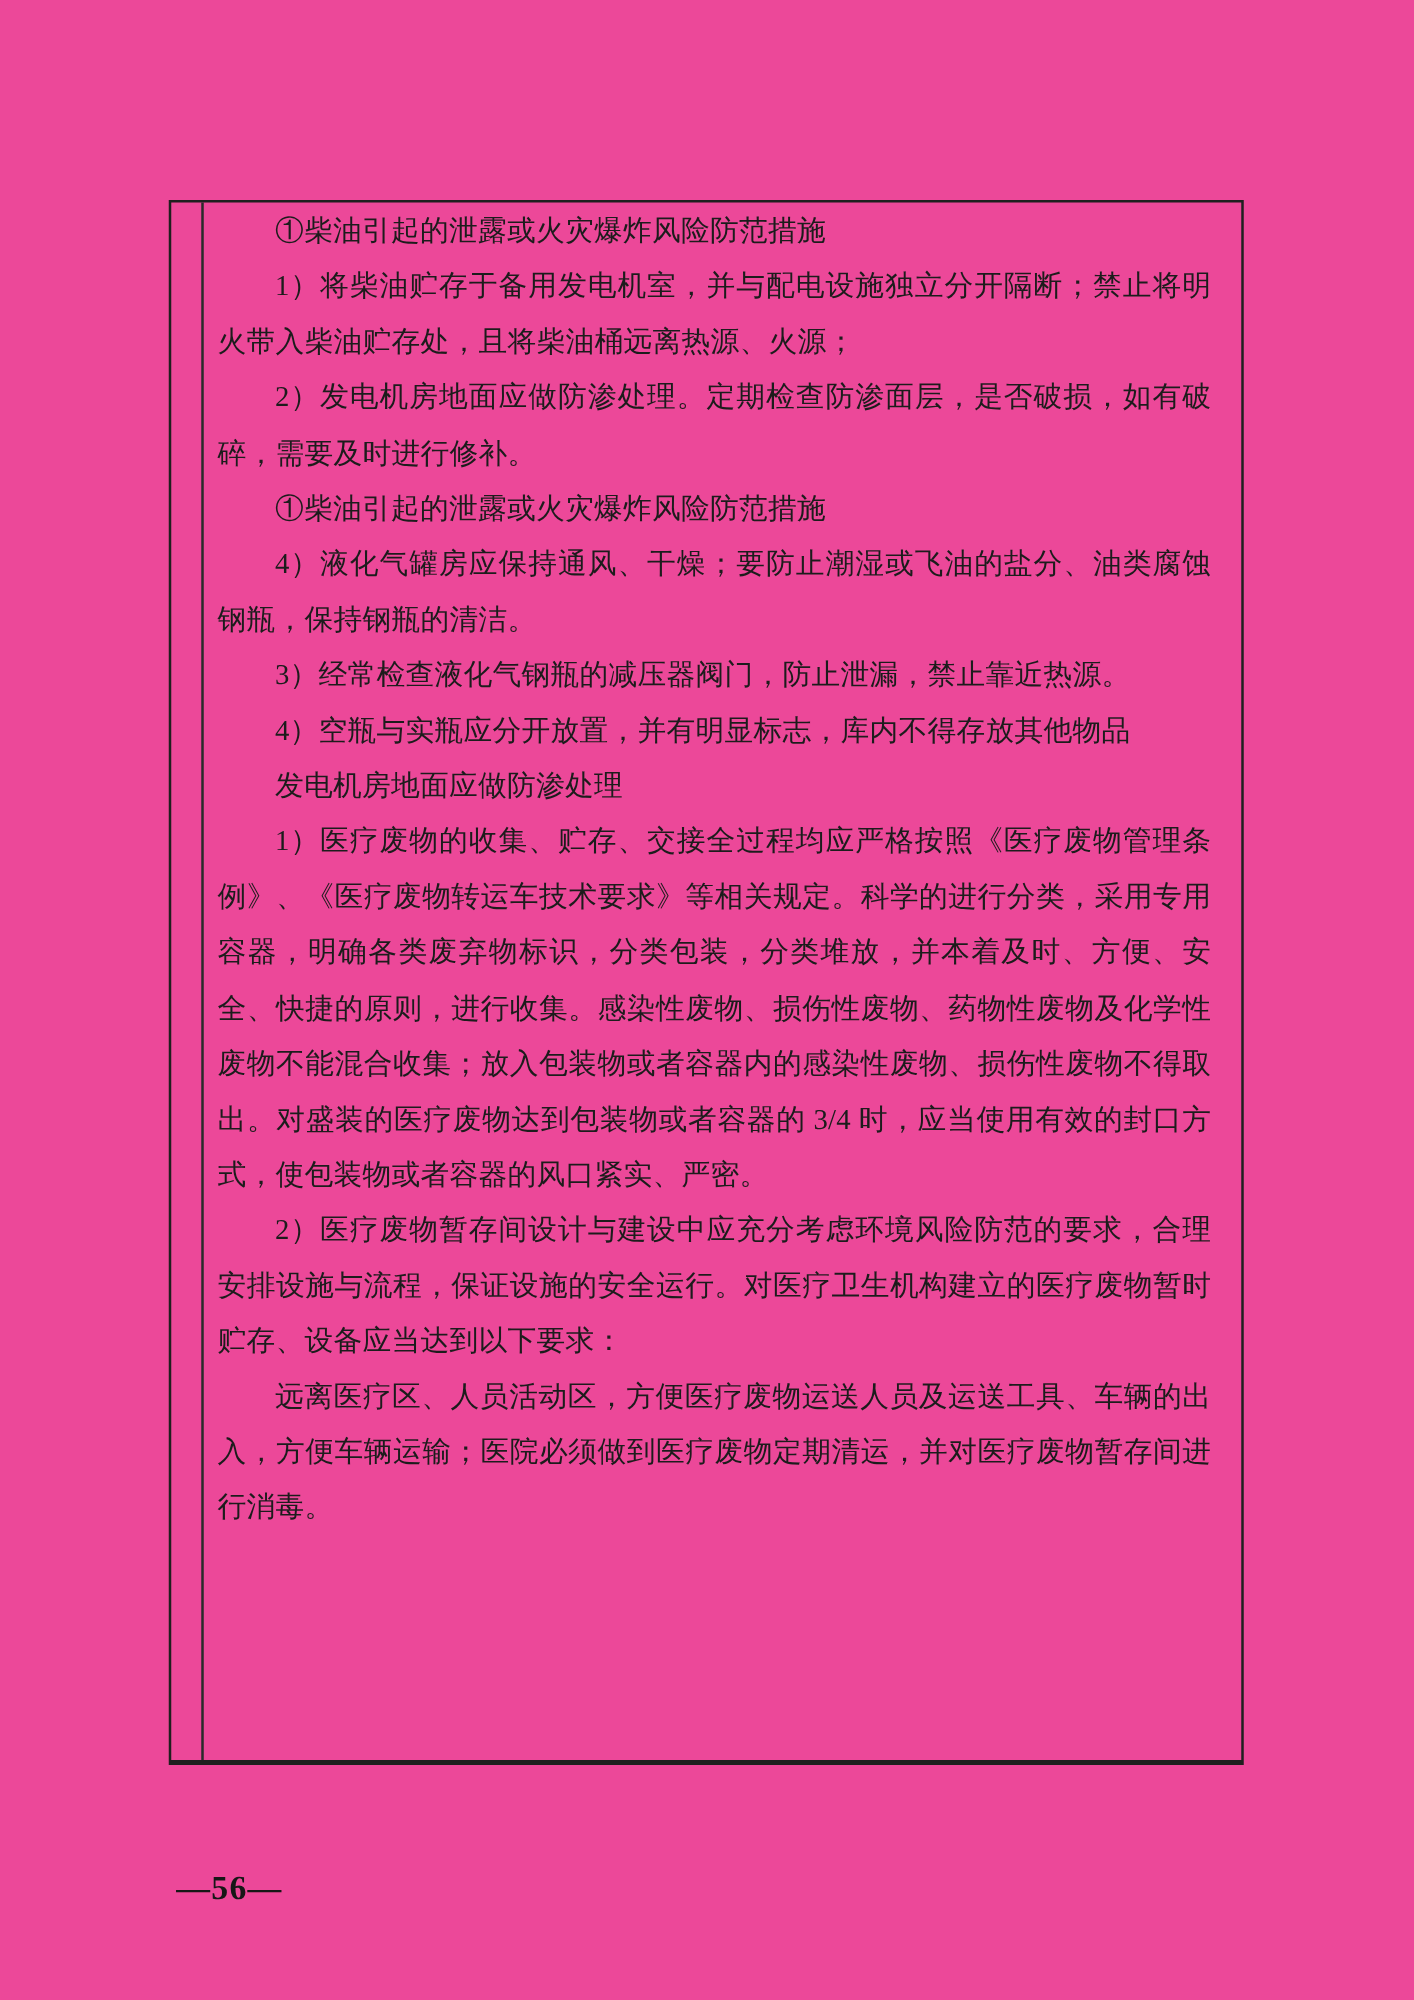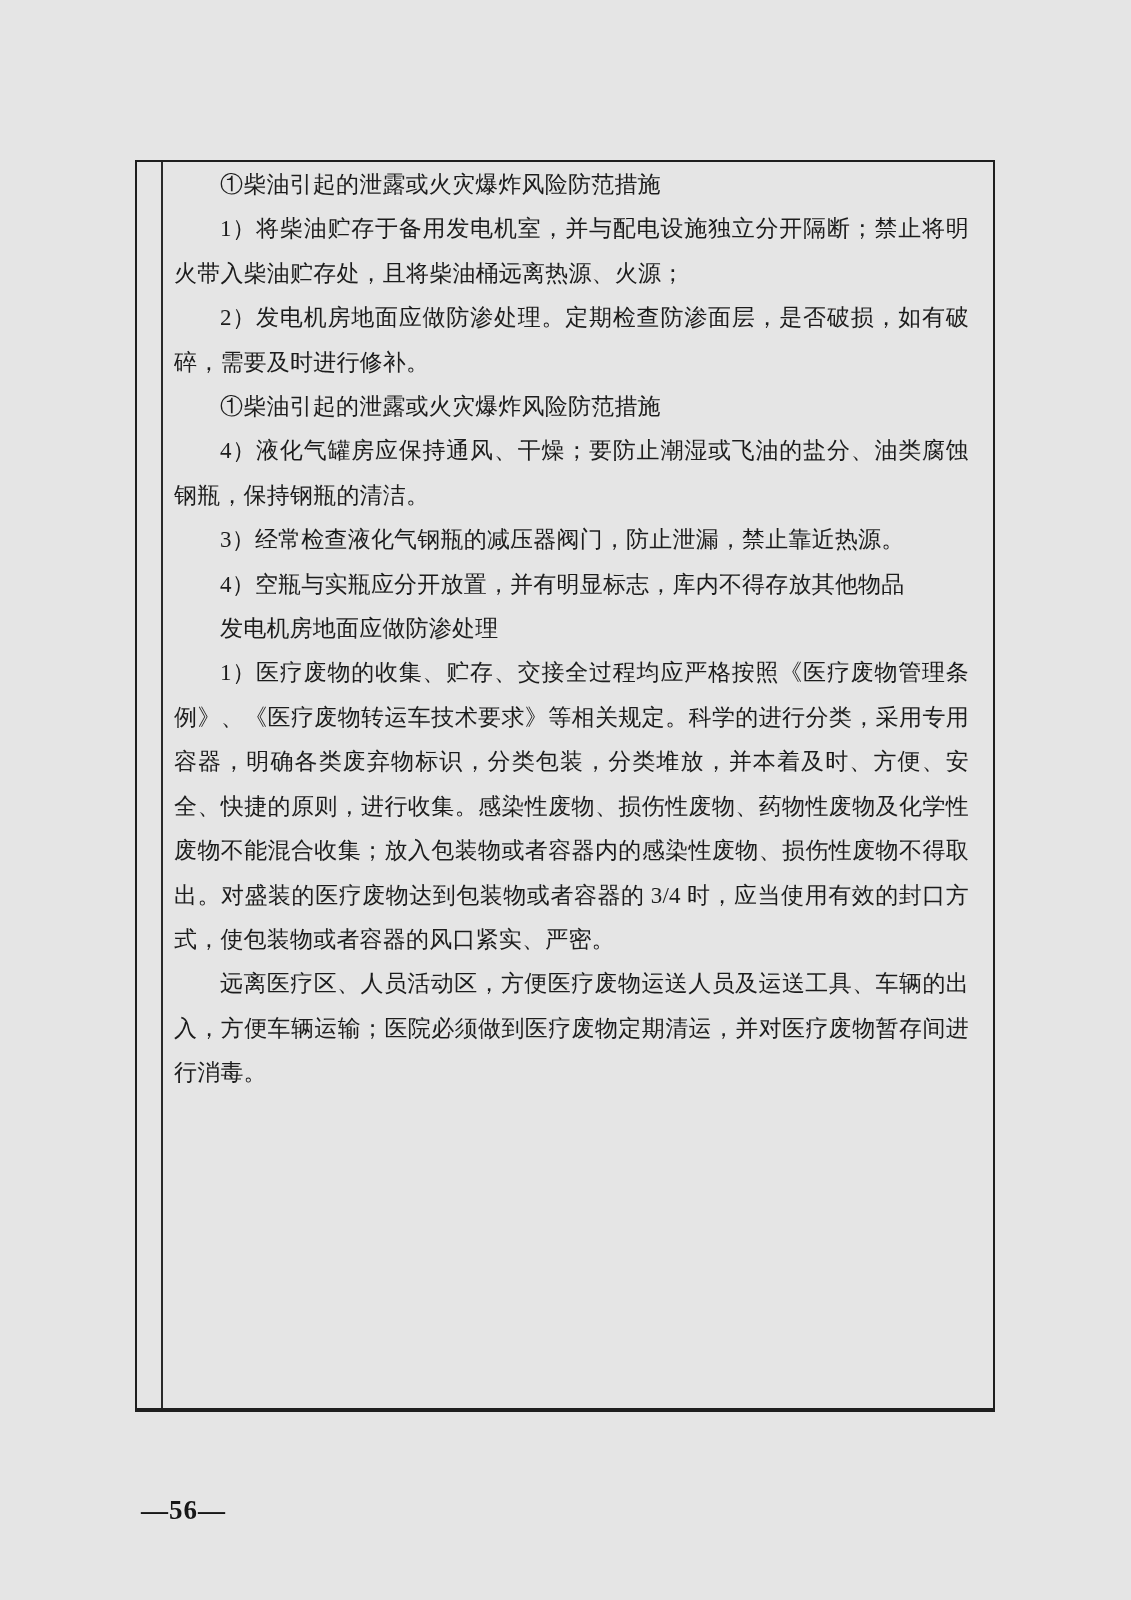--- a/index.html
+++ b/index.html
@@ -4,21 +4,21 @@
 <style>
   html, body {
     margin: 0;
     padding: 0;
     background: #ffffff;
   }
   .page {
     position: relative;
     width: 1131px;
     height: 1600px;
-    background: #e5e5e5;
+    background: #ec4899;
     font-family: "Liberation Serif", "DejaVu Serif", serif;
     color: #1c1c1c;
     overflow: hidden;
   }
   .doc-table {
     position: absolute;
     left: 135px;
     top: 160px;
     width: 860px;
     height: 1252px;
@@ -72,18 +72,19 @@
       <div>
           <p class="para">①柴油引起的泄露或火灾爆炸风险防范措施</p>
           <p class="para">1）将柴油贮存于备用发电机室，并与配电设施独立分开隔断；禁止将明火带入柴油贮存处，且将柴油桶远离热源、火源；</p>
           <p class="para">2）发电机房地面应做防渗处理。定期检查防渗面层，是否破损，如有破碎，需要及时进行修补。</p>
           <p class="para">①柴油引起的泄露或火灾爆炸风险防范措施</p>
           <p class="para">4）液化气罐房应保持通风、干燥；要防止潮湿或飞油的盐分、油类腐蚀钢瓶，保持钢瓶的清洁。</p>
           <p class="para">3）经常检查液化气钢瓶的减压器阀门，防止泄漏，禁止靠近热源。</p>
           <p class="para">4）空瓶与实瓶应分开放置，并有明显标志，库内不得存放其他物品</p>
           <p class="para">发电机房地面应做防渗处理</p>
           <p class="para">1）医疗废物的收集、贮存、交接全过程均应严格按照《医疗废物管理条例》、《医疗废物转运车技术要求》等相关规定。科学的进行分类，采用专用容器，明确各类废弃物标识，分类包装，分类堆放，并本着及时、方便、安全、快捷的原则，进行收集。感染性废物、损伤性废物、药物性废物及化学性废物不能混合收集；放入包装物或者容器内的感染性废物、损伤性废物不得取出。对盛装的医疗废物达到包装物或者容器的 3/4 时，应当使用有效的封口方式，使包装物或者容器的风口紧实、严密。</p>
+          <p class="para">2）医疗废物暂存间设计与建设中应充分考虑环境风险防范的要求，合理安排设施与流程，保证设施的安全运行。对医疗卫生机构建立的医疗废物暂时贮存、设备应当达到以下要求：</p>
           <p class="para">远离医疗区、人员活动区，方便医疗废物运送人员及运送工具、车辆的出入，方便车辆运输；医院必须做到医疗废物定期清运，并对医疗废物暂存间进行消毒。</p>
         </div>
     </div>
   </div>
   <div class="page-number">—56—</div>
 </div>
 
 </body></html>

